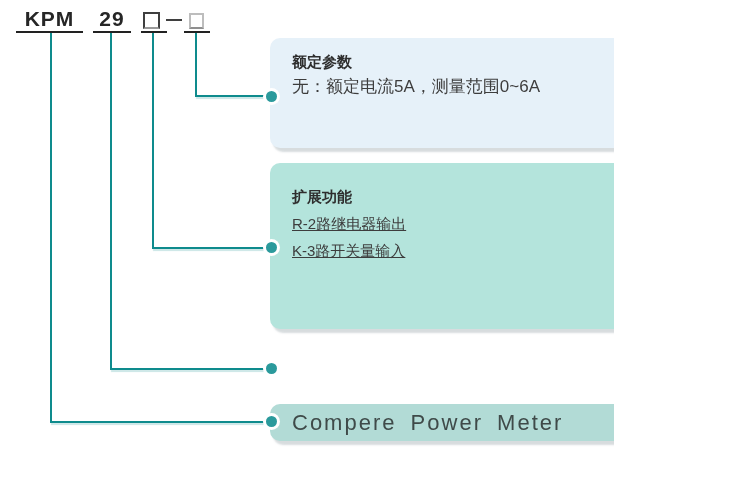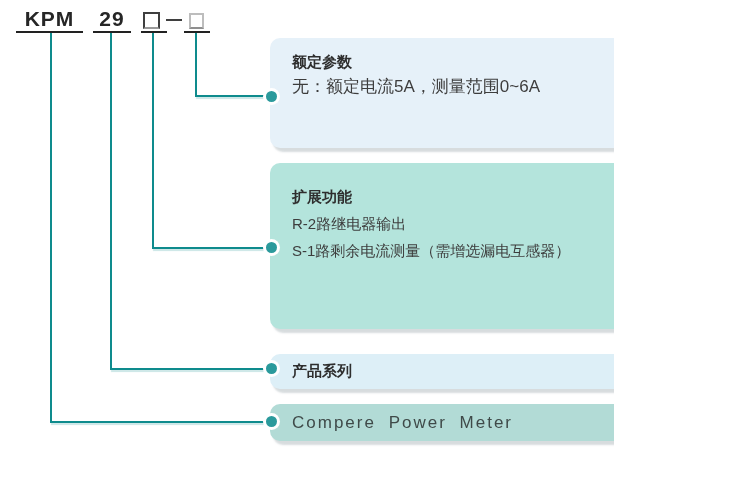--- a/index.html
+++ b/index.html
@@ -54,23 +54,23 @@
   .box-rating{top:38px;width:435px;height:110px;background:#e6f1f9;padding-top:12px;}
   .box-ext{top:163px;width:438px;height:166px;background:#b4e4dc;padding-top:21px;}
   .box-series{top:354px;width:435px;height:35px;background:#ddeff7;
     display:flex;align-items:center;}
   .box-brand{top:404px;width:435px;height:37px;background:#b2dbd6;
     display:flex;align-items:center;}
   .callout .title{font-weight:bold;font-size:15px;color:#2e2e2e;}
   .box-rating .title{line-height:24px;}
   .box-ext .title{line-height:26px;}
   .box-rating .line{font-size:17px;line-height:25px;color:#3d3d3d;}
-  .box-ext .line{font-size:15px;line-height:27px;color:#3d3d3d;}
+  .box-ext .line{font-size:15px;line-height:27px;color:#3d3d3d;text-decoration:underline;}
   .brand-text{
-    font-size:17px;color:#3f4a49;letter-spacing:2px;word-spacing:6px;
+    font-size:22px;color:#3f4a49;letter-spacing:2px;word-spacing:6px;
   }
 </style>
 </head>
 <body>
 
 <div id="stage">
 
   <div class="code-part" style="left:16px;width:67px;">KPM</div>
   <div class="code-part" style="left:93px;width:38px;">29</div>
   <div class="ph-square ph-dark"></div>
@@ -97,24 +97,21 @@
   <div class="dot d4"></div>
 
   <div class="callout box-rating">
     <div class="title">额定参数</div>
     <div class="line">无：额定电流5A，测量范围0~6A</div>
   </div>
 
   <div class="callout box-ext">
     <div class="title">扩展功能</div>
     <div class="line">R-2路继电器输出</div>
-    <div class="line">S-1路剩余电流测量（需增选漏电互感器）</div>
+    <div class="line">K-3路开关量输入</div>
   </div>
 
-  <div class="callout box-series">
-    <div class="title">产品系列</div>
-  </div>
 
   <div class="callout box-brand">
     <div class="brand-text">Compere Power Meter</div>
   </div>
 
 </div>
 
 </body></html>

